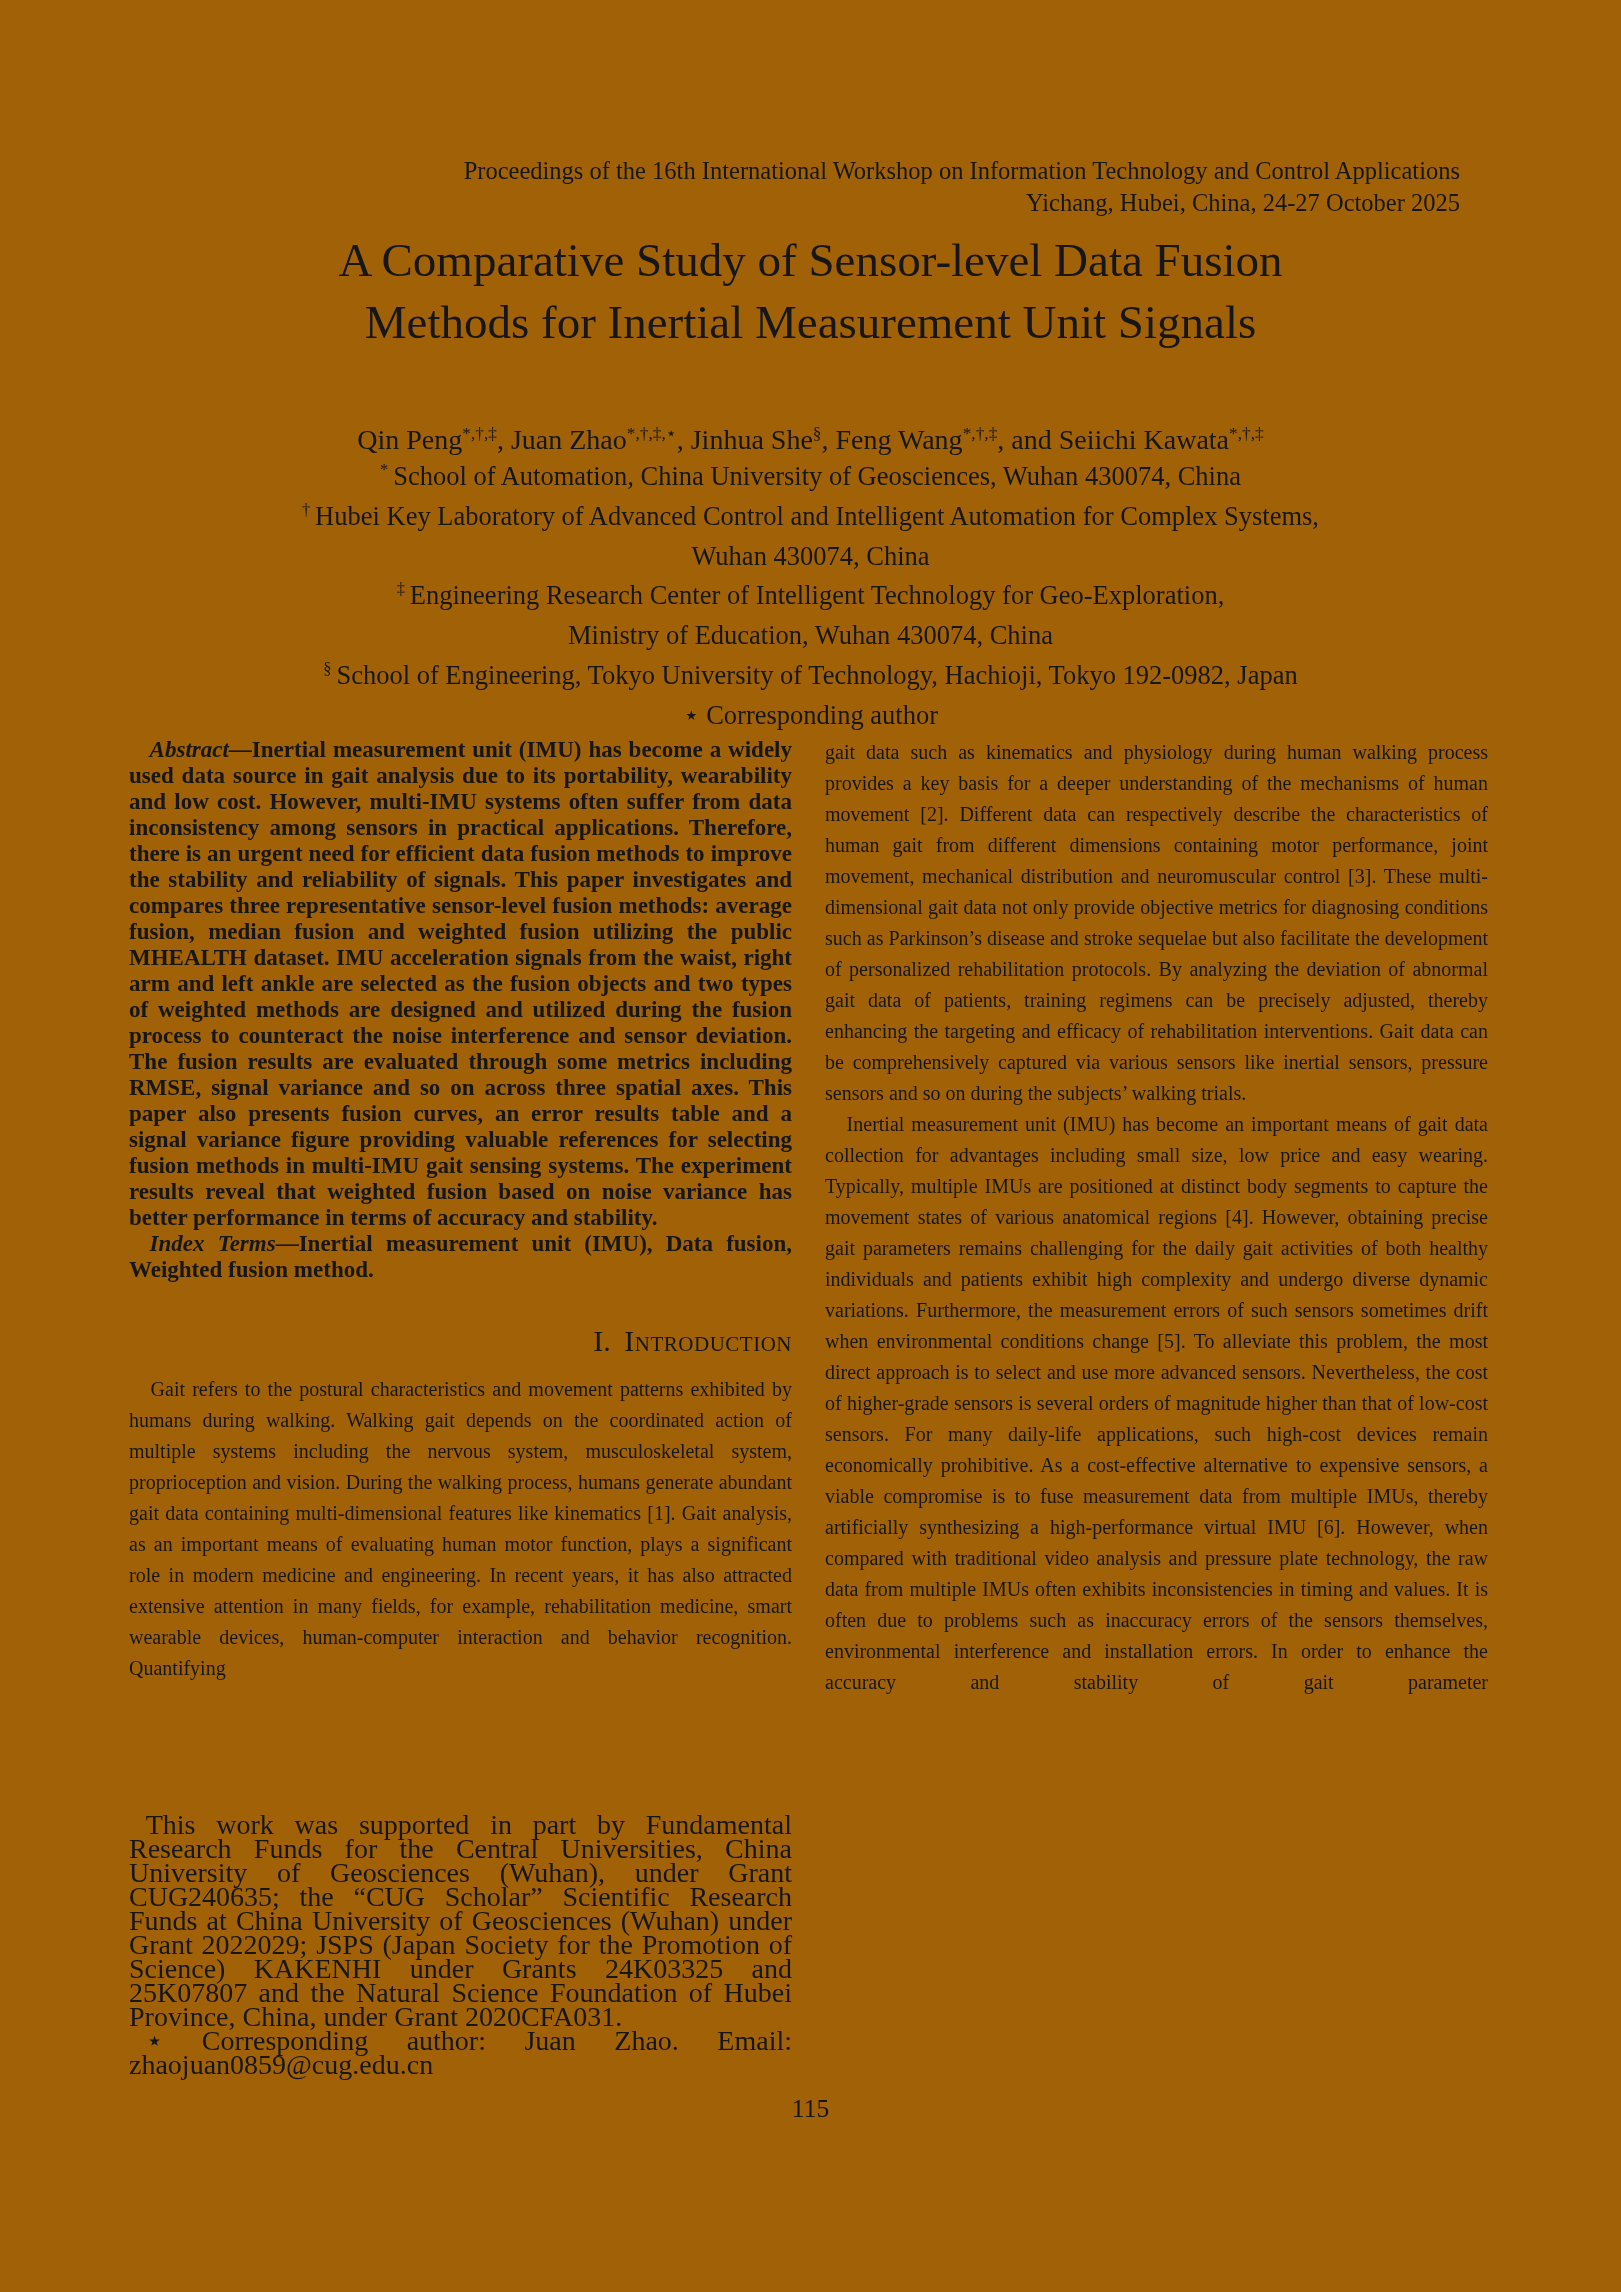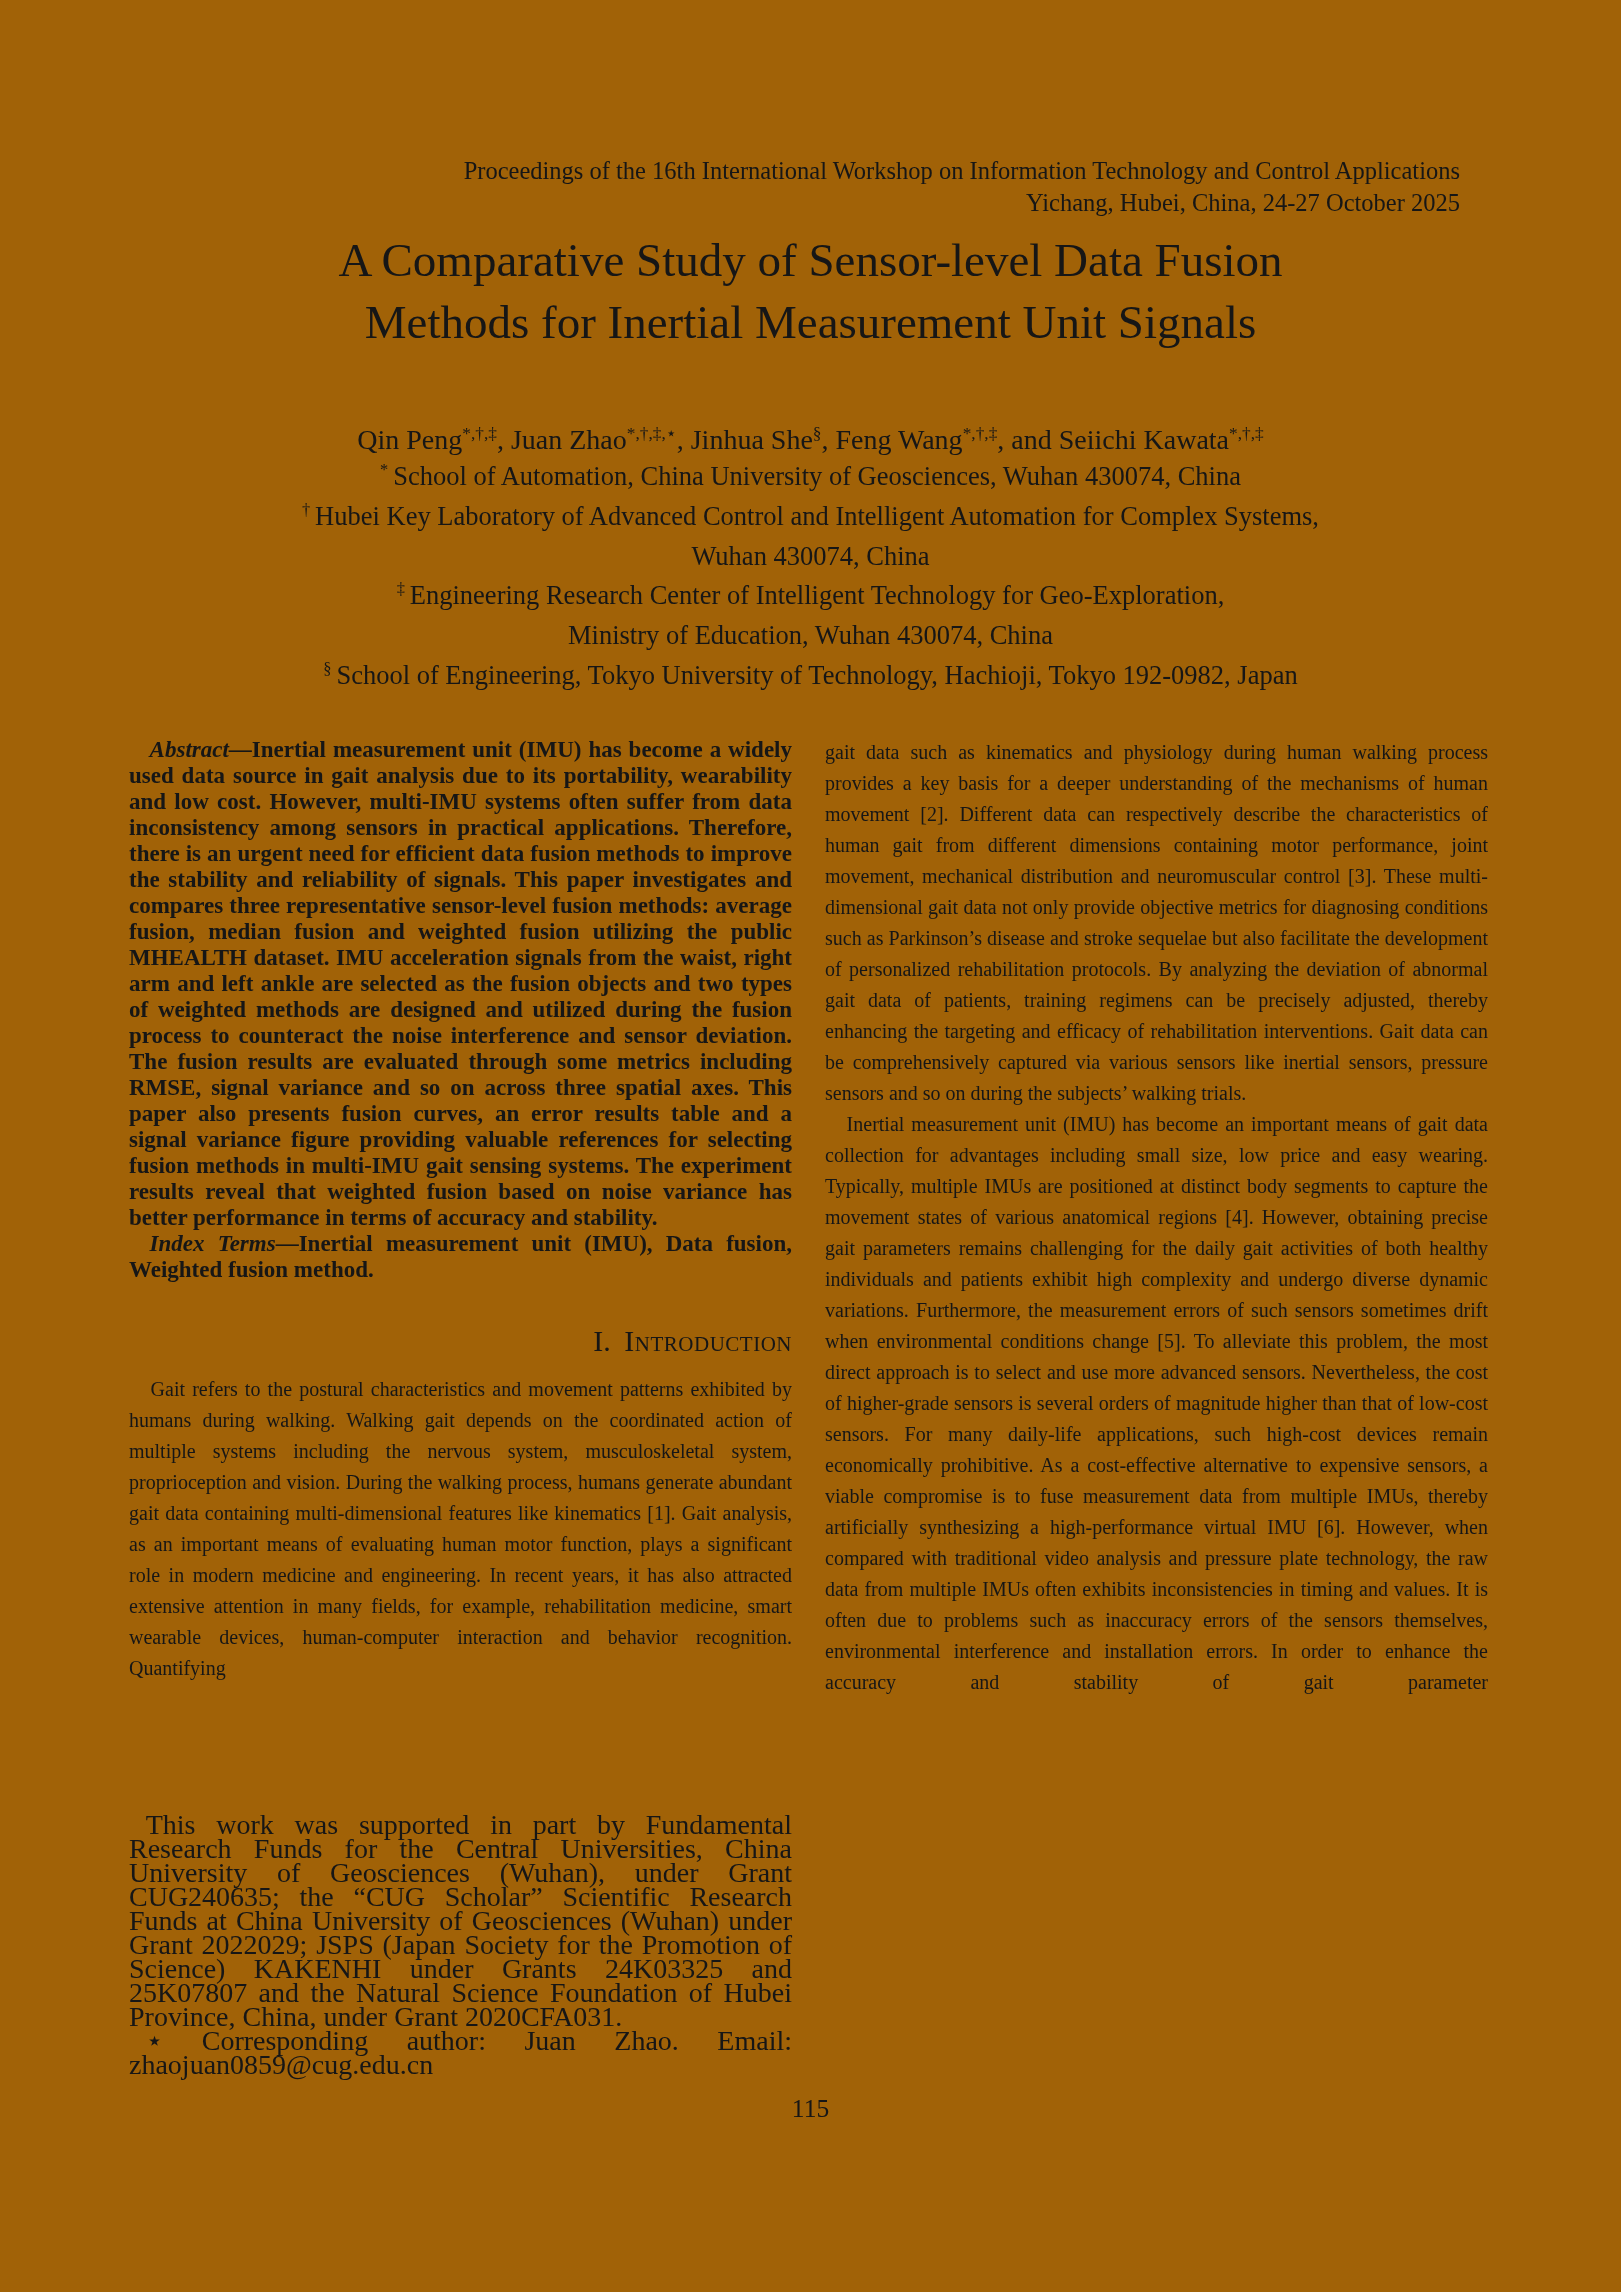--- a/index.html
+++ b/index.html
@@ -130,20 +130,21 @@
 
   <p class="authors"><span>Qin Peng</span><sup>*,†,‡</sup><span>, </span><span>Juan Zhao</span><sup>*,†,‡,⋆</sup><span>, </span><span>Jinhua She</span><sup>§</sup><span>, </span><span>Feng Wang</span><sup>*,†,‡</sup><span>, and </span><span>Seiichi Kawata</span><sup>*,†,‡</sup></p>
 
   <div class="affils">
     <div class="affil"><sup>*</sup><span>School of Automation, China University of Geosciences, Wuhan 430074, China</span></div>
     <div class="affil"><sup>†</sup><span>Hubei Key Laboratory of Advanced Control and Intelligent Automation for Complex Systems,</span></div>
     <div class="affil"><sup></sup><span>Wuhan 430074, China</span></div>
     <div class="affil"><sup>‡</sup><span>Engineering Research Center of Intelligent Technology for Geo-Exploration,</span></div>
     <div class="affil"><sup></sup><span>Ministry of Education, Wuhan 430074, China</span></div>
     <div class="affil"><sup>§</sup><span>School of Engineering, Tokyo University of Technology, Hachioji, Tokyo 192-0982, Japan</span></div>
+    <div class="affil"><sup></sup><span>⋆ Corresponding author</span></div>
   </div>
 
   <div class="col col-left">
     <p class="abstract"><span class="lead-italic">Abstract</span><span>—</span><span>Inertial measurement unit (IMU) has become a widely used data source in gait analysis due to its portability, wearability and low cost. However, multi-IMU systems often suffer from data inconsistency among sensors in practical applications. Therefore, there is an urgent need for efficient data fusion methods to improve the stability and reliability of signals. This paper investigates and compares three representative sensor-level fusion methods: average fusion, median fusion and weighted fusion utilizing the public MHEALTH dataset. IMU acceleration signals from the waist, right arm and left ankle are selected as the fusion objects and two types of weighted methods are designed and utilized during the fusion process to counteract the noise interference and sensor deviation. The fusion results are evaluated through some metrics including RMSE, signal variance and so on across three spatial axes. This paper also presents fusion curves, an error results table and a signal variance figure providing valuable references for selecting fusion methods in multi-IMU gait sensing systems. The experiment results reveal that weighted fusion based on noise variance has better performance in terms of accuracy and stability.</span></p>
     <p class="indexterms"><span class="lead-italic">Index Terms</span><span>—</span><span>Inertial measurement unit (IMU), Data fusion, Weighted fusion method.</span></p>
     <h2 class="section-heading"><span>I.</span><span class="sc">Introduction</span></h2>
     <p class="body-par indent cont">Gait refers to the postural characteristics and movement patterns exhibited by humans during walking. Walking gait depends on the coordinated action of multiple systems including the nervous system, musculoskeletal system, proprioception and vision. During the walking process, humans generate abundant gait data containing multi-dimensional features like kinematics [1]. Gait analysis, as an important means of evaluating human motor function, plays a significant role in modern medicine and engineering. In recent years, it has also attracted extensive attention in many fields, for example, rehabilitation medicine, smart wearable devices, human-computer interaction and behavior recognition. Quantifying</p>
   </div>
 
   <div class="footnote">

